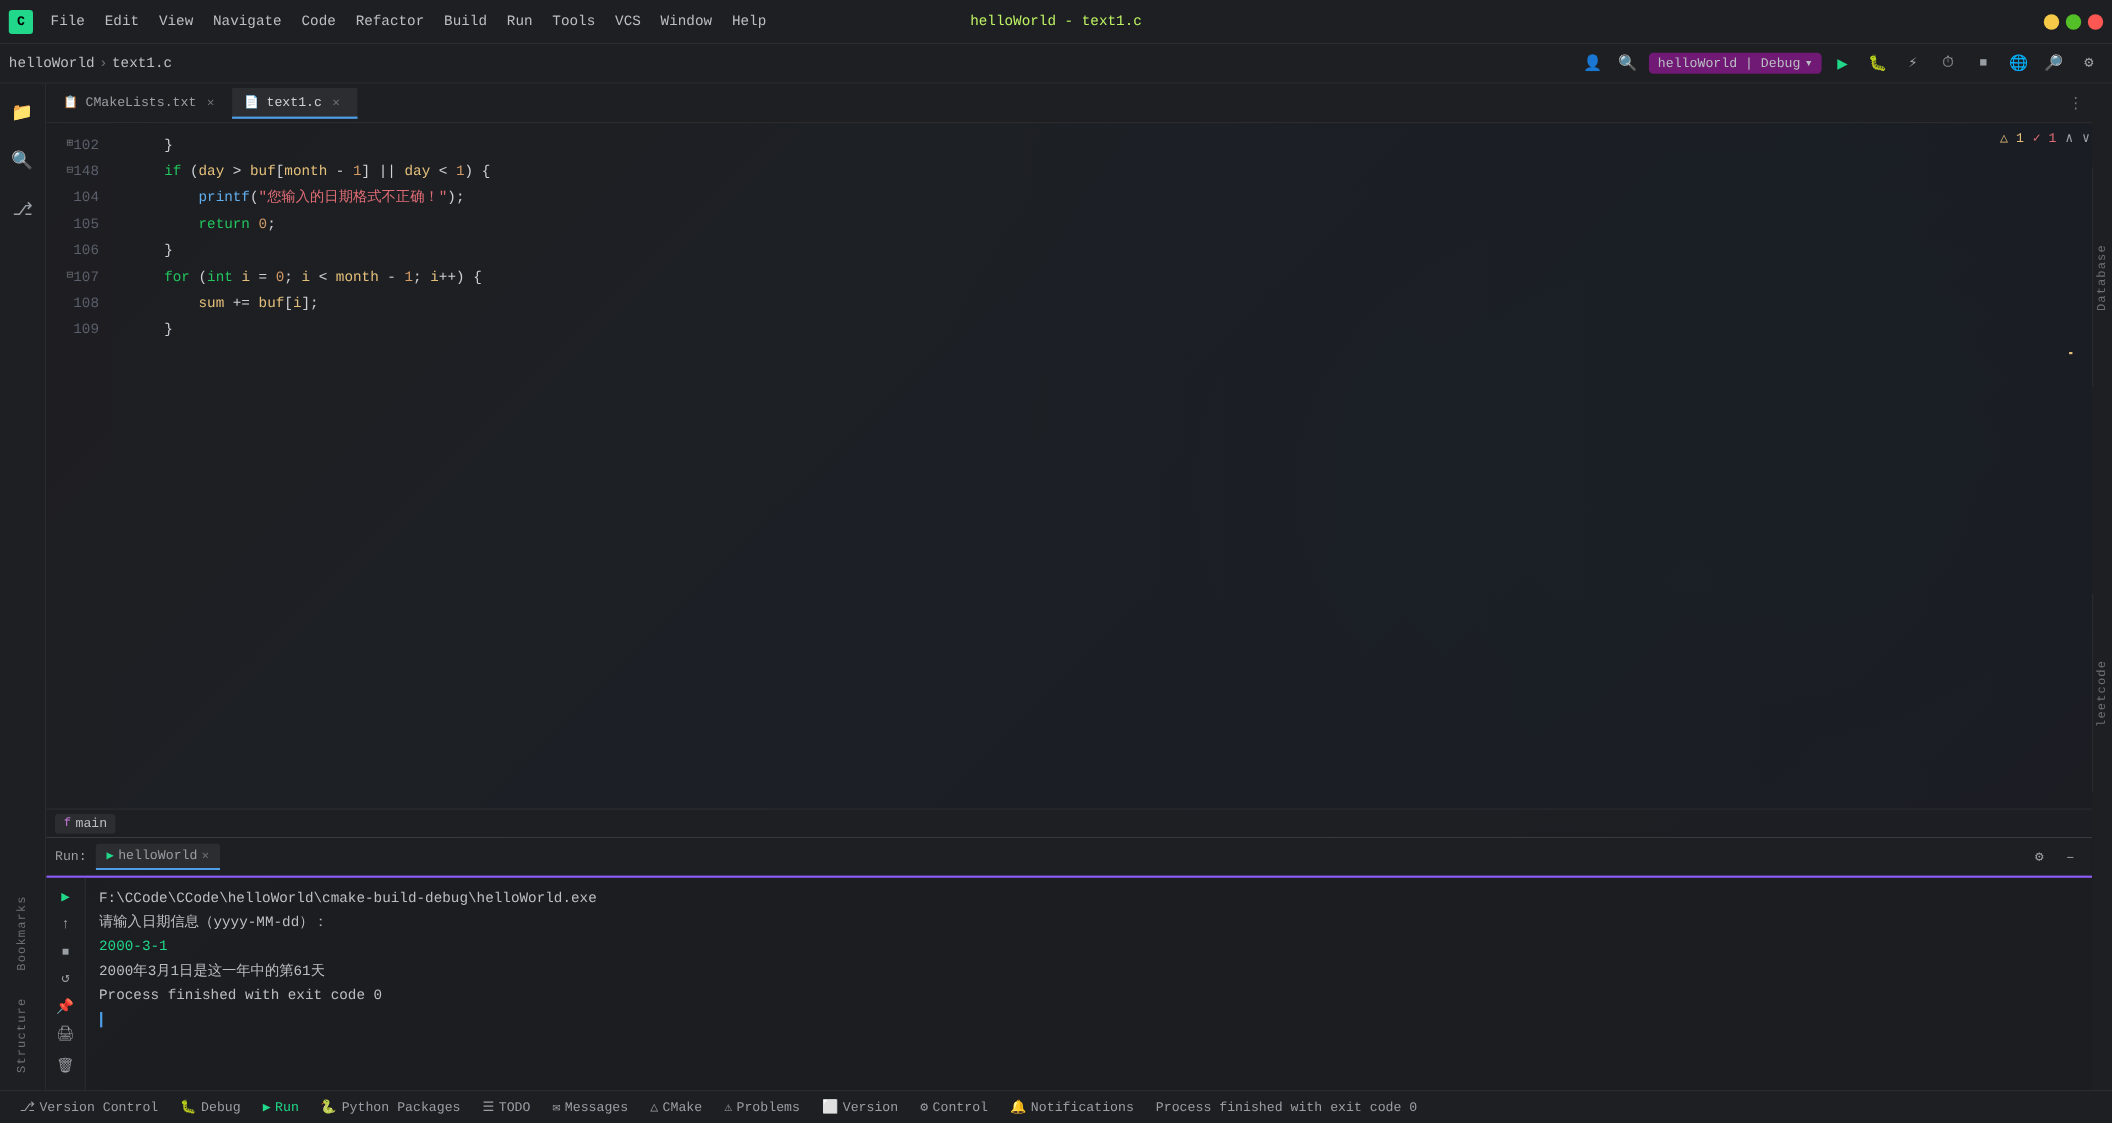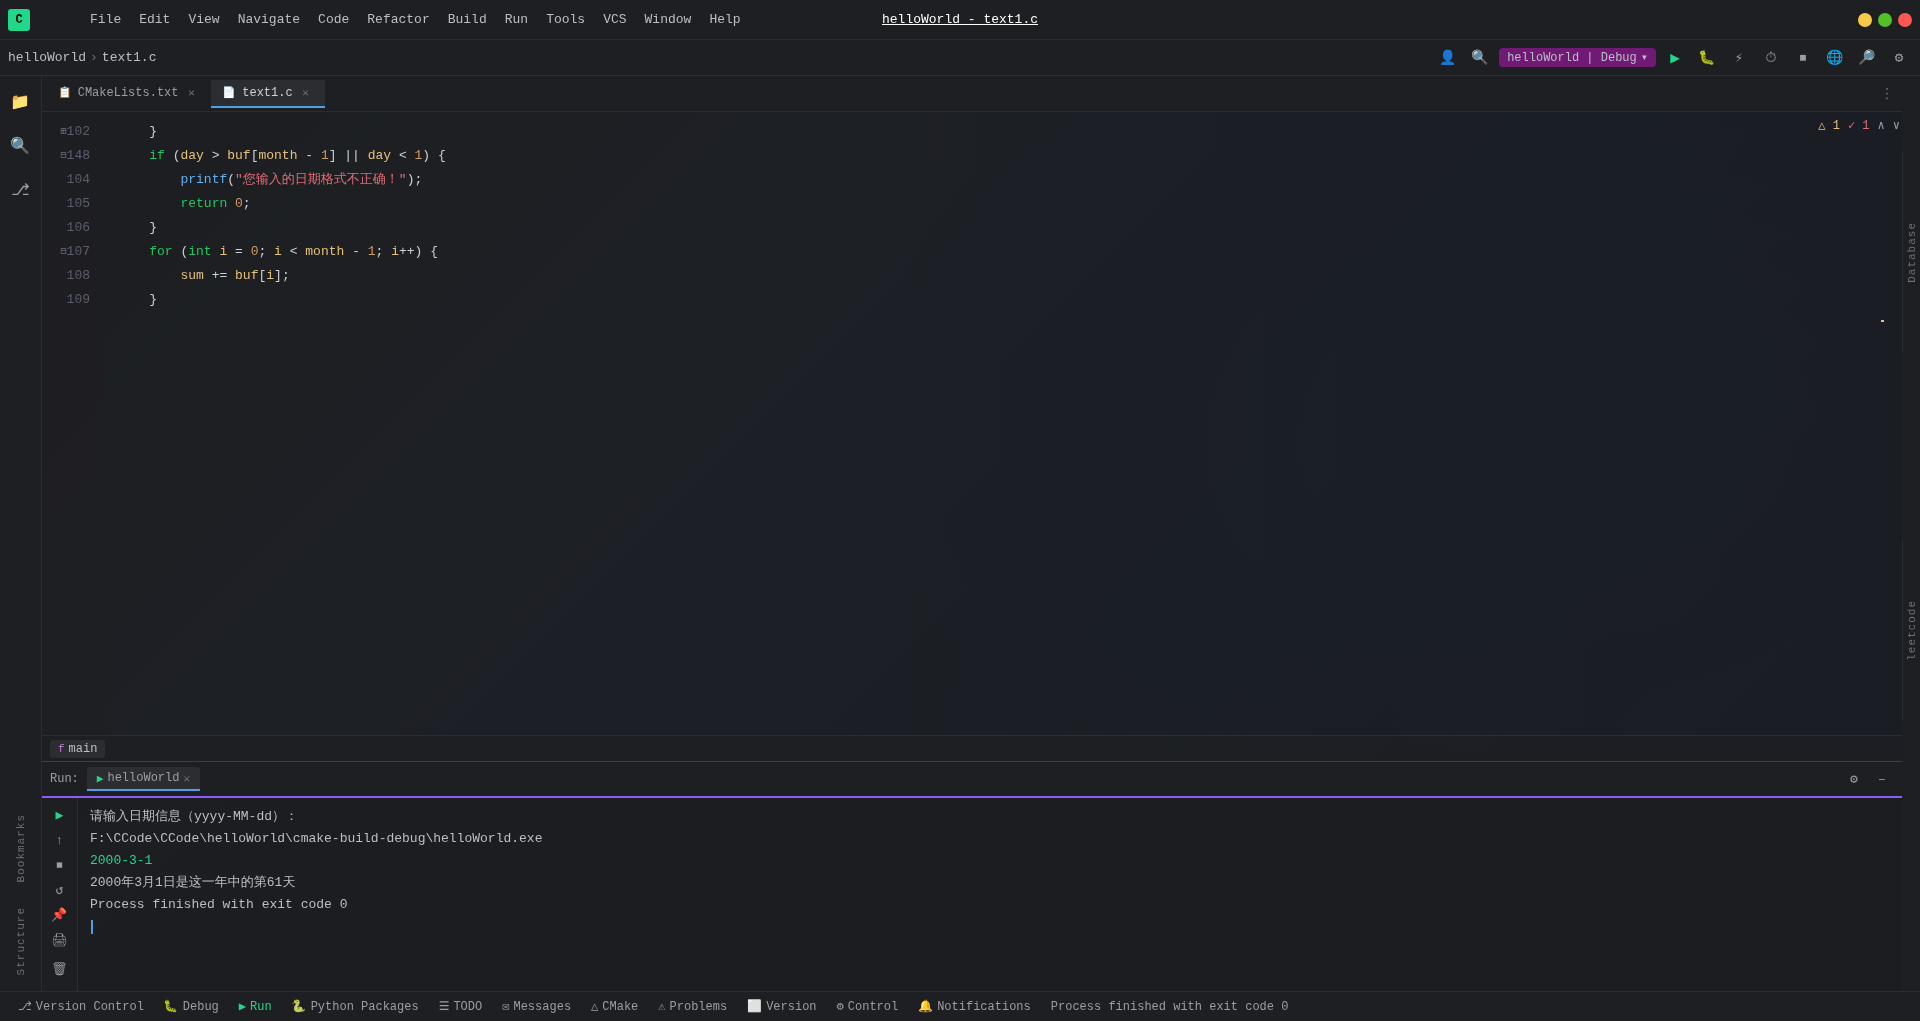--- a/index.html
+++ b/index.html
@@ -30,37 +30,35 @@
       background: #21D789;
       border-radius: 3px;
       display: flex; align-items: center; justify-content: center;
       font-size: 12px; color: #000; font-weight: bold;
     }
     #menu-bar {
       display: flex;
       align-items: center;
       gap: 2px;
       flex: 1;
-      margin-left: 44px;
     }
     .menu-item {
       padding: 4px 8px;
       font-size: 13px;
       color: #bbbfc4;
       cursor: pointer;
       border-radius: 3px;
       white-space: nowrap;
     }
     #window-title {
       position: absolute;
       left: 50%;
       transform: translateX(-50%);
       font-size: 13px;
-      color: #ffffff;
-      text-decoration: underline;
+      color: #bef264;
     }
     #window-controls {
       display: flex;
       gap: 6px;
       margin-left: auto;
     }
     .win-btn {
       width: 14px; height: 14px;
       border-radius: 50%;
       cursor: pointer;
@@ -664,22 +662,22 @@
             <div class="term-icon">⏹</div>
             <div class="term-icon">↺</div>
             <div class="term-icon">📌</div>
             <div class="term-icon">🖨</div>
             <div style="margin-top:auto;">
               <div class="term-icon">🗑</div>
             </div>
           </div>
 
           <div id="terminal-output">
+            <div class="term-line">F:\CCode\CCode\helloWorld\cmake-build-debug\helloWorld.exe</div>
             <div class="term-line">请输入日期信息（yyyy-MM-dd）：</div>
-            <div class="term-line">F:\CCode\CCode\helloWorld\cmake-build-debug\helloWorld.exe</div>
             <div class="term-line term-green">2000-3-1</div>
             <div class="term-line">2000年3月1日是这一年中的第61天</div>
             <div class="term-line">Process finished with exit code 0</div>
             <div class="term-line">
               <span class="term-cursor"></span>
             </div>
           </div>
         </div>
       </div>
 

